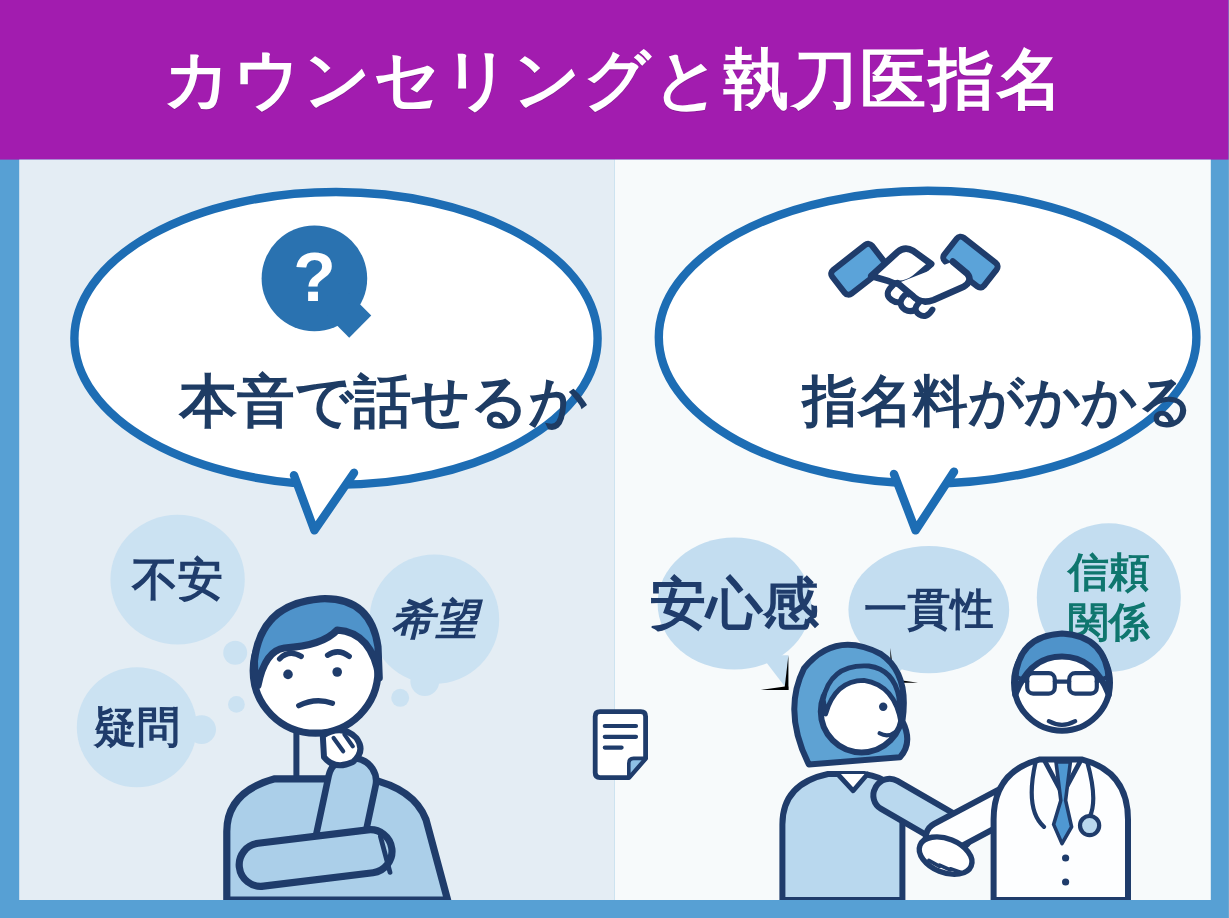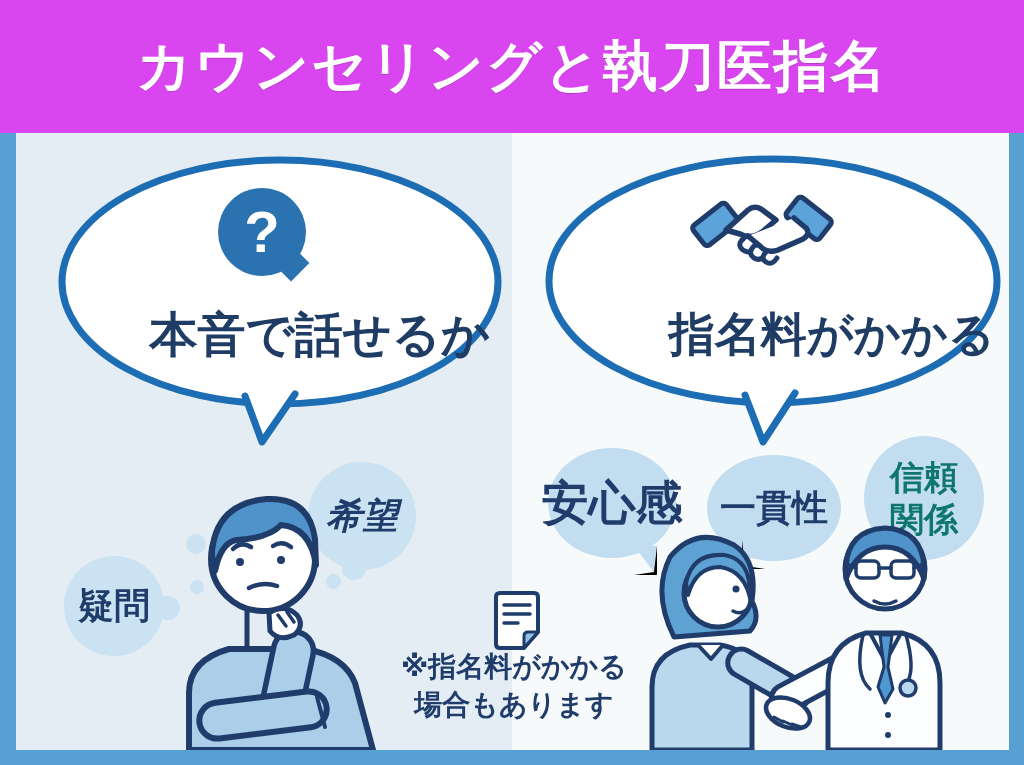--- a/index.html
+++ b/index.html
@@ -3,21 +3,21 @@
 <meta charset="utf-8">
 <style>
   html,body{margin:0;padding:0;background:#9db6c6;}
   .stage{
     position:relative;width:1024px;height:765px;overflow:hidden;
     background:#57a0d4;
     font-family:"Liberation Sans","DejaVu Sans",sans-serif;
   }
   .abs{position:absolute;}
   
-  .header{left:0;top:0;width:1024px;height:133px;background:#d946ef;
+  .header{left:0;top:0;width:1024px;height:133px;background:#a21caf;
     display:flex;align-items:center;justify-content:center;}
   .title{color:#ffffff;font-size:55px;font-weight:900;letter-spacing:2px;
     text-shadow:0 1px 0 rgba(0,0,0,.15);white-space:nowrap;}
   
   .panel-left{left:16px;top:133px;width:496px;height:617px;background:#e4edf4;}
   .panel-right{left:512px;top:133px;width:497px;height:617px;background:#f7fafb;}
   
   .bubble-label{color:#1e3c64;font-weight:800;text-align:right;white-space:nowrap;}
   .q-icon{width:88px;height:88px;background:#2a72b0;border-radius:50%;
     display:flex;align-items:center;justify-content:center;}
@@ -68,20 +68,23 @@
       <rect x="100" y="24" width="42" height="25" rx="4" transform="rotate(38 121 36)" fill="#5ba3d9" stroke-width="5"></rect>
       <path d="M38,48 L60,28 Q66,23 73,27 L88,38 L74,50 Q63,58 52,52 Z" fill="#ffffff" stroke-width="5.5"></path>
       <path d="M106,36 L118,46 Q123,52 115,57 L90,68 Q79,72 72,64 L60,54" fill="#ffffff" stroke-width="5.5"></path>
       <path d="M56,56 q-8,7 -1,12 q7,5 12,-3" fill="#ffffff" stroke-width="5"></path>
       <path d="M66,64 q-7,7 0,12 q7,4 12,-4" fill="#ffffff" stroke-width="5"></path>
       <path d="M78,70 q-6,6 0,10 q6,4 11,-4" fill="#ffffff" stroke-width="5"></path>
     </g>
   </svg>
   <div class="abs bubble-label" style="left:555px;top:304px;width:440px;font-size:46px;">指名料がかかる</div>
 
+  <div class="abs round thought" style="left:92px;top:429px;width:112px;height:108px;">
+    <div class="bub-txt" style="font-size:38px;">不安</div>
+  </div>
   <div class="abs round thought" style="left:308px;top:462px;width:108px;height:108px;font-style:italic;">
     <div class="bub-txt" style="font-size:36px;">希望</div>
   </div>
   <div class="abs round thought" style="left:64px;top:556px;width:100px;height:100px;">
     <div class="bub-txt" style="font-size:36px;">疑問</div>
   </div>
 
   <div class="abs dot" style="left:186px;top:534px;width:20px;height:20px;"></div>
   <div class="abs dot" style="left:190px;top:580px;width:14px;height:14px;"></div>
   <div class="abs dot" style="left:342px;top:556px;width:24px;height:24px;"></div>
@@ -107,24 +110,20 @@
     </g>
   </svg>
 
   <svg class="abs" style="left:490px;top:590px;" width="54" height="62" viewBox="0 0 54 62">
     <g stroke="#1f3c6b" stroke-linecap="round" stroke-linejoin="round">
       <path d="M10,3 H44 Q48,3 48,7 V42 L34,58 H10 Q6,58 6,54 V7 Q6,3 10,3 Z" fill="#ffffff" stroke-width="4"></path>
       <path d="M34,58 V46 Q34,42 38,42 H48 Z" fill="#8fc1e6" stroke-width="3"></path>
       <path d="M14,15 H40 M14,24 H40 M14,33 H28" fill="none" stroke-width="3.5"></path>
     </g>
   </svg>
-  <div class="abs note-text" style="left:386px;top:648px;width:256px;">
-    <span>※指名料がかかる</span>
-    <span>場合もあります</span>
-  </div>
 
   <div class="abs round benefit" style="left:548px;top:448px;width:128px;height:110px;">
     <div class="bub-txt" style="font-size:47px;">安心感</div>
   </div>
   <div class="abs tail" style="left:634px;top:546px;border-top:26px solid #c3ddf0;border-left:20px solid transparent;"></div>
 
   <div class="abs round benefit" style="left:707px;top:455px;width:134px;height:106px;">
     <div class="bub-txt" style="font-size:36px;">一貫性</div>
   </div>
   <div class="abs tail" style="left:742px;top:540px;border-top:26px solid #c3ddf0;border-right:20px solid transparent;"></div>

